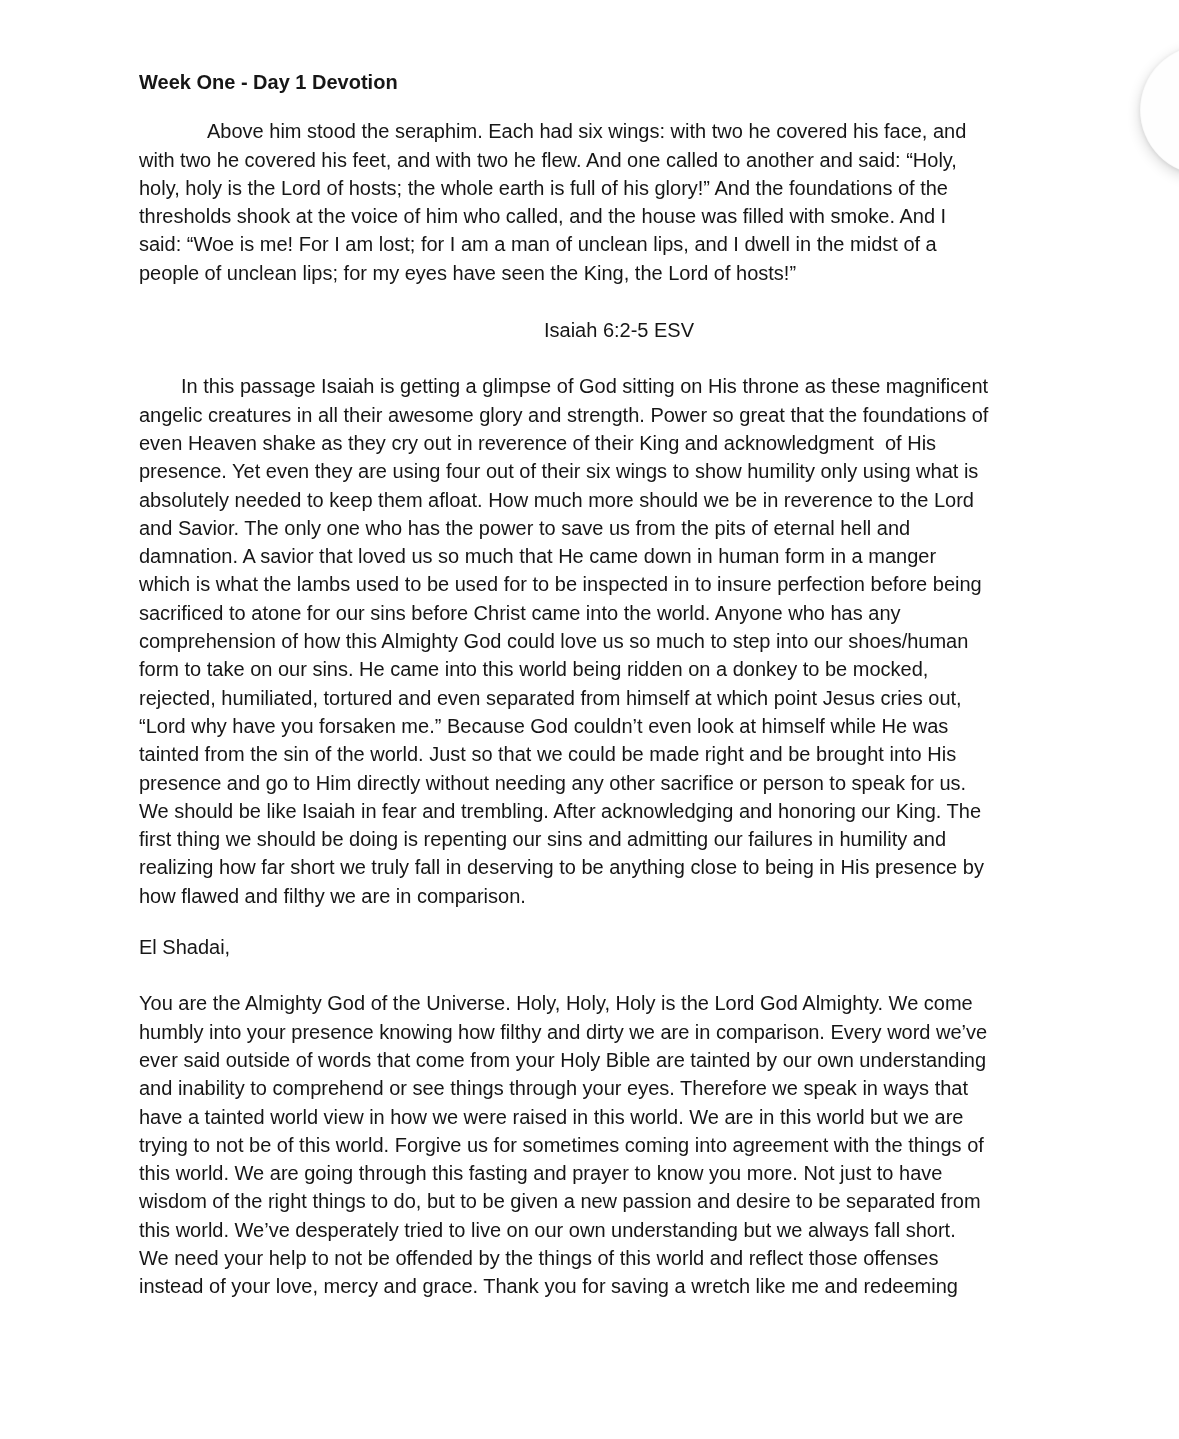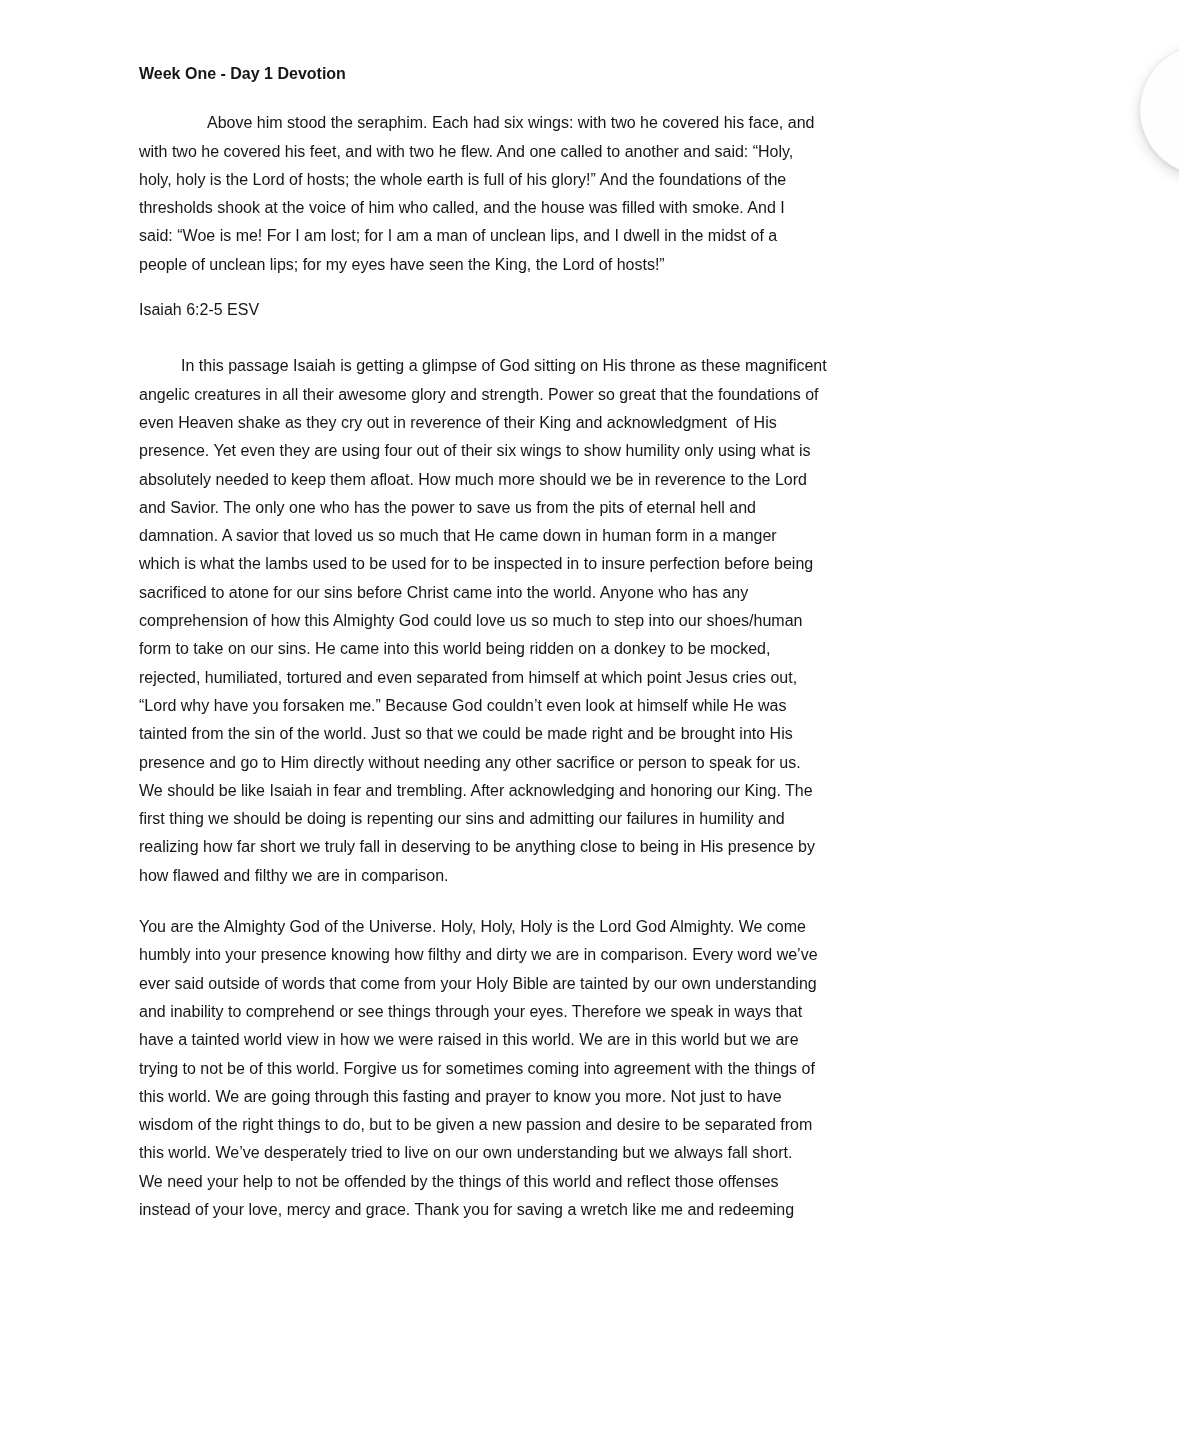--- a/index.html
+++ b/index.html
@@ -10,38 +10,38 @@
     width: 1179px;
     height: 1439px;
     background: #ffffff;
     position: relative;
     overflow: hidden;
     font-family: "Liberation Sans", "DejaVu Sans", sans-serif;
   }
   .doc {
     position: absolute;
     left: 139px;
-    top: 4px;
+    top: 12px;
     width: 960px;
     padding-top: 56px;
     color: #161616;
-    font-size: 16px;
+    font-size: 20px;
     line-height: 28.3px;
   }
   .doc-title {
     font-weight: bold;
     margin: 0 0 21px 0;
     white-space: pre-wrap;
   }
   .para {
     margin: 0;
     white-space: pre-wrap;
   }
-  .para.scripture   { text-indent: 68px; margin-bottom: 17px; }
-  .para.reference   { margin-bottom: 28px; }
+  .para.scripture   { text-indent: 68px; margin-bottom: 29px; }
+  .para.reference   { margin-bottom: 28px; text-align: center; }
   .para.commentary  { text-indent: 42px; margin-bottom: 23px; }
   .para.salutation  { margin-bottom: 28px; }
   .para.prayer      { margin-bottom: 12px; }
   .fab {
     position: absolute;
     left: 1140px;
     top: 45px;
     width: 128px;
     height: 128px;
     border-radius: 50%;
@@ -79,20 +79,21 @@
 form to take on our sins. He came into this world being ridden on a donkey to be mocked,
 rejected, humiliated, tortured and even separated from himself at which point Jesus cries out,
 “Lord why have you forsaken me.” Because God couldn’t even look at himself while He was
 tainted from the sin of the world. Just so that we could be made right and be brought into His
 presence and go to Him directly without needing any other sacrifice or person to speak for us.
 We should be like Isaiah in fear and trembling. After acknowledging and honoring our King. The
 first thing we should be doing is repenting our sins and admitting our failures in humility and
 realizing how far short we truly fall in deserving to be anything close to being in His presence by
 how flawed and filthy we are in comparison.</p>
 
+  <p class="para salutation">El Shadai,</p>
 
   <p class="para prayer">You are the Almighty God of the Universe. Holy, Holy, Holy is the Lord God Almighty. We come
 humbly into your presence knowing how filthy and dirty we are in comparison. Every word we’ve
 ever said outside of words that come from your Holy Bible are tainted by our own understanding
 and inability to comprehend or see things through your eyes. Therefore we speak in ways that
 have a tainted world view in how we were raised in this world. We are in this world but we are
 trying to not be of this world. Forgive us for sometimes coming into agreement with the things of
 this world. We are going through this fasting and prayer to know you more. Not just to have
 wisdom of the right things to do, but to be given a new passion and desire to be separated from
 this world. We’ve desperately tried to live on our own understanding but we always fall short.

